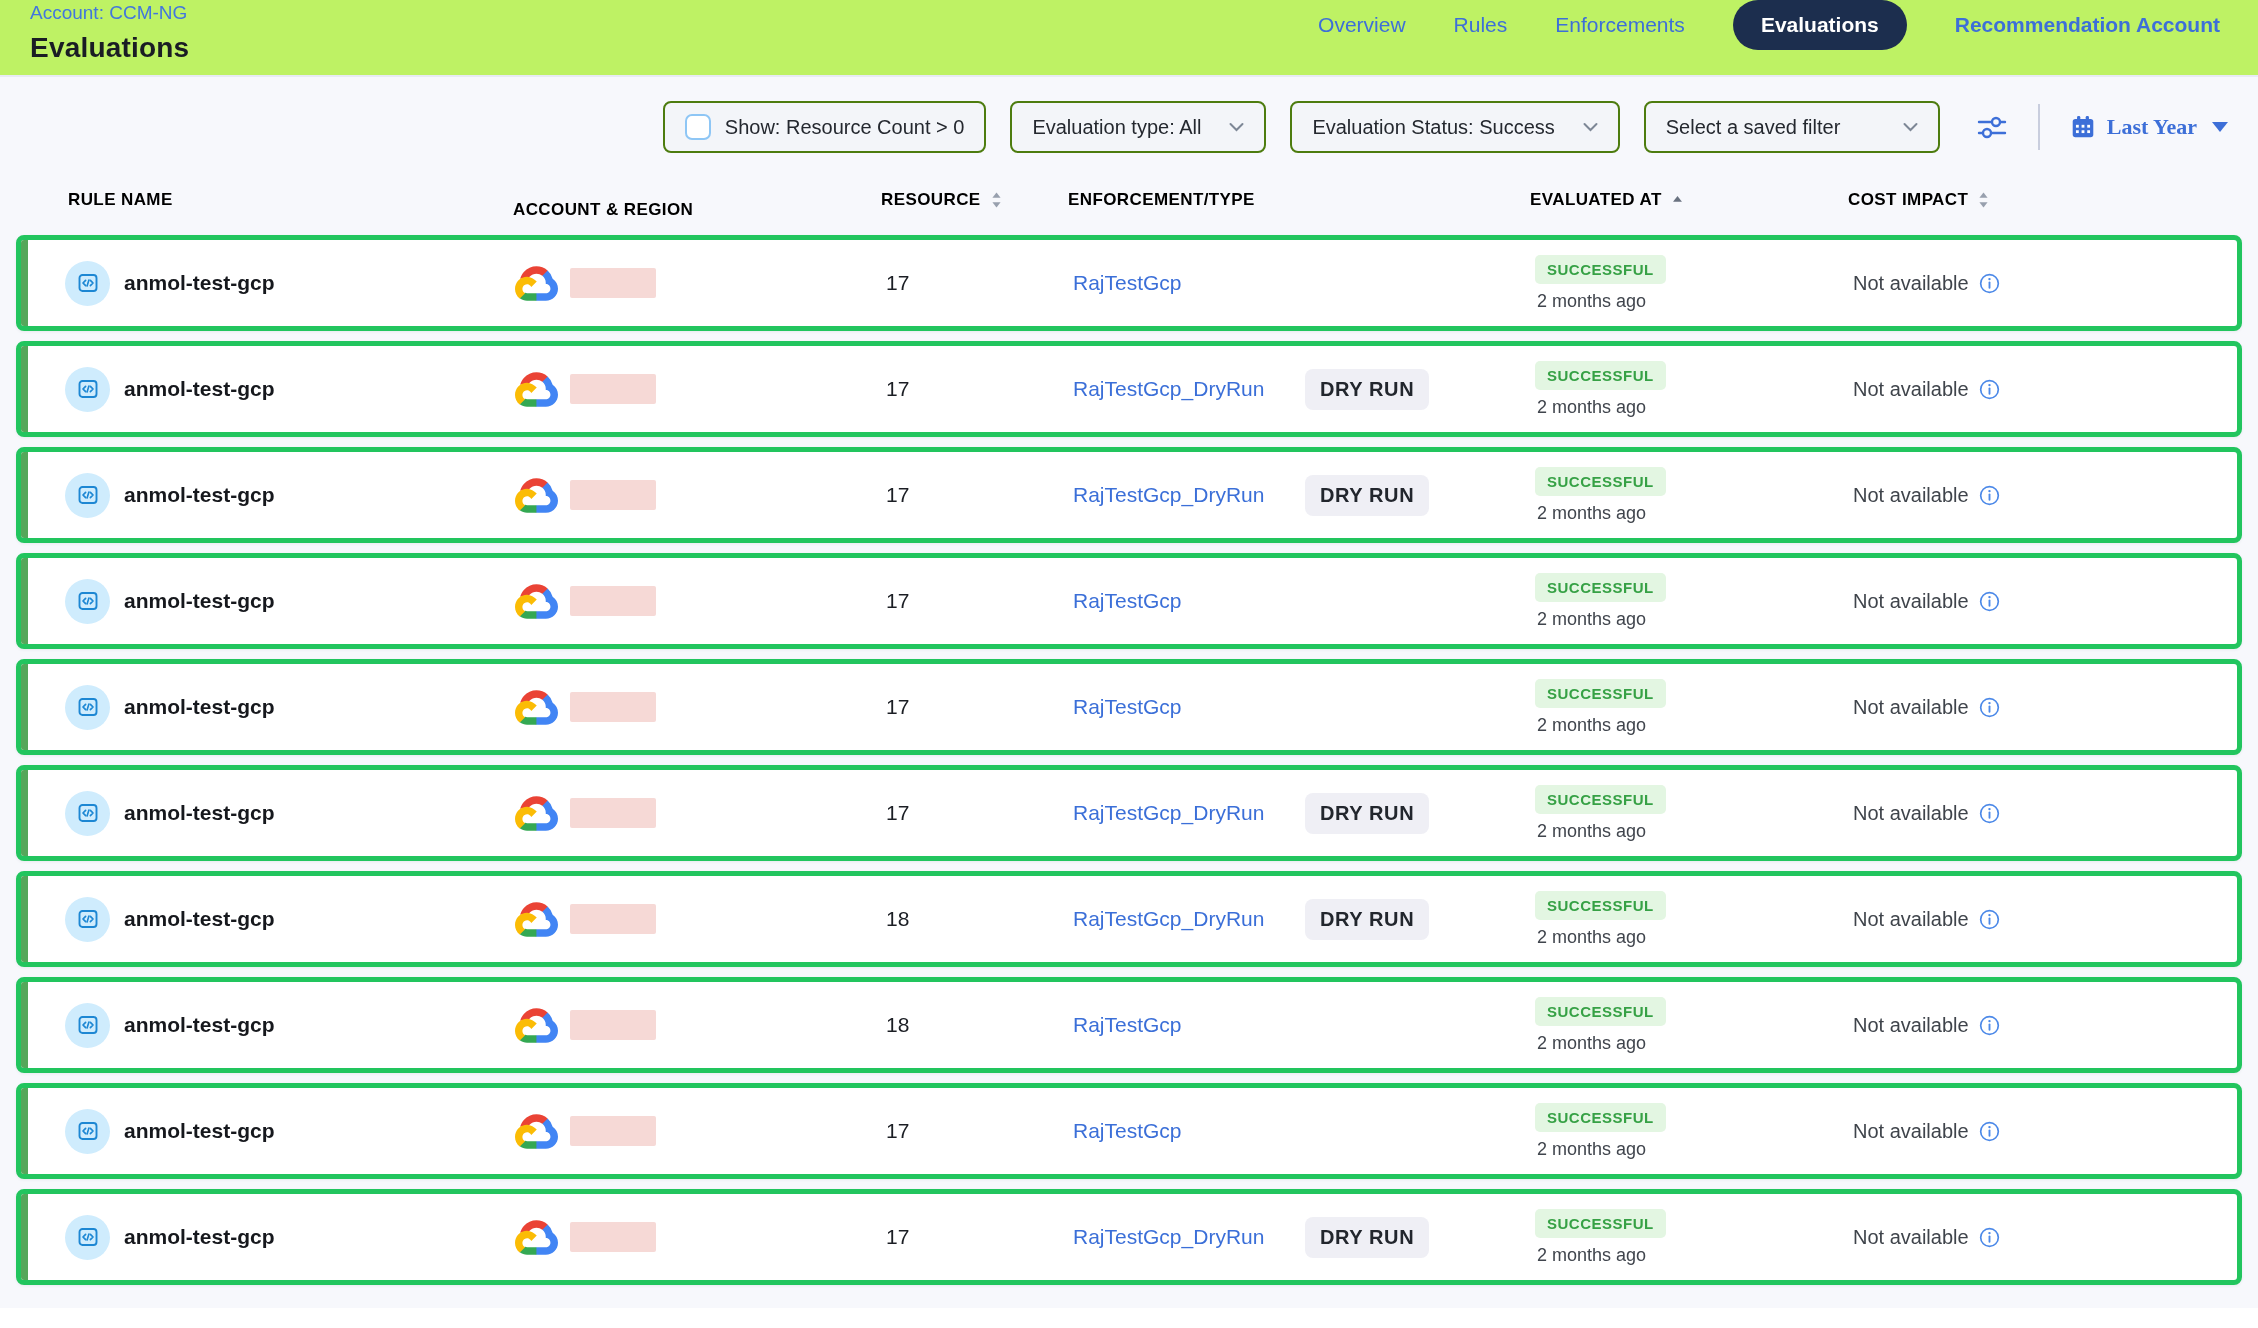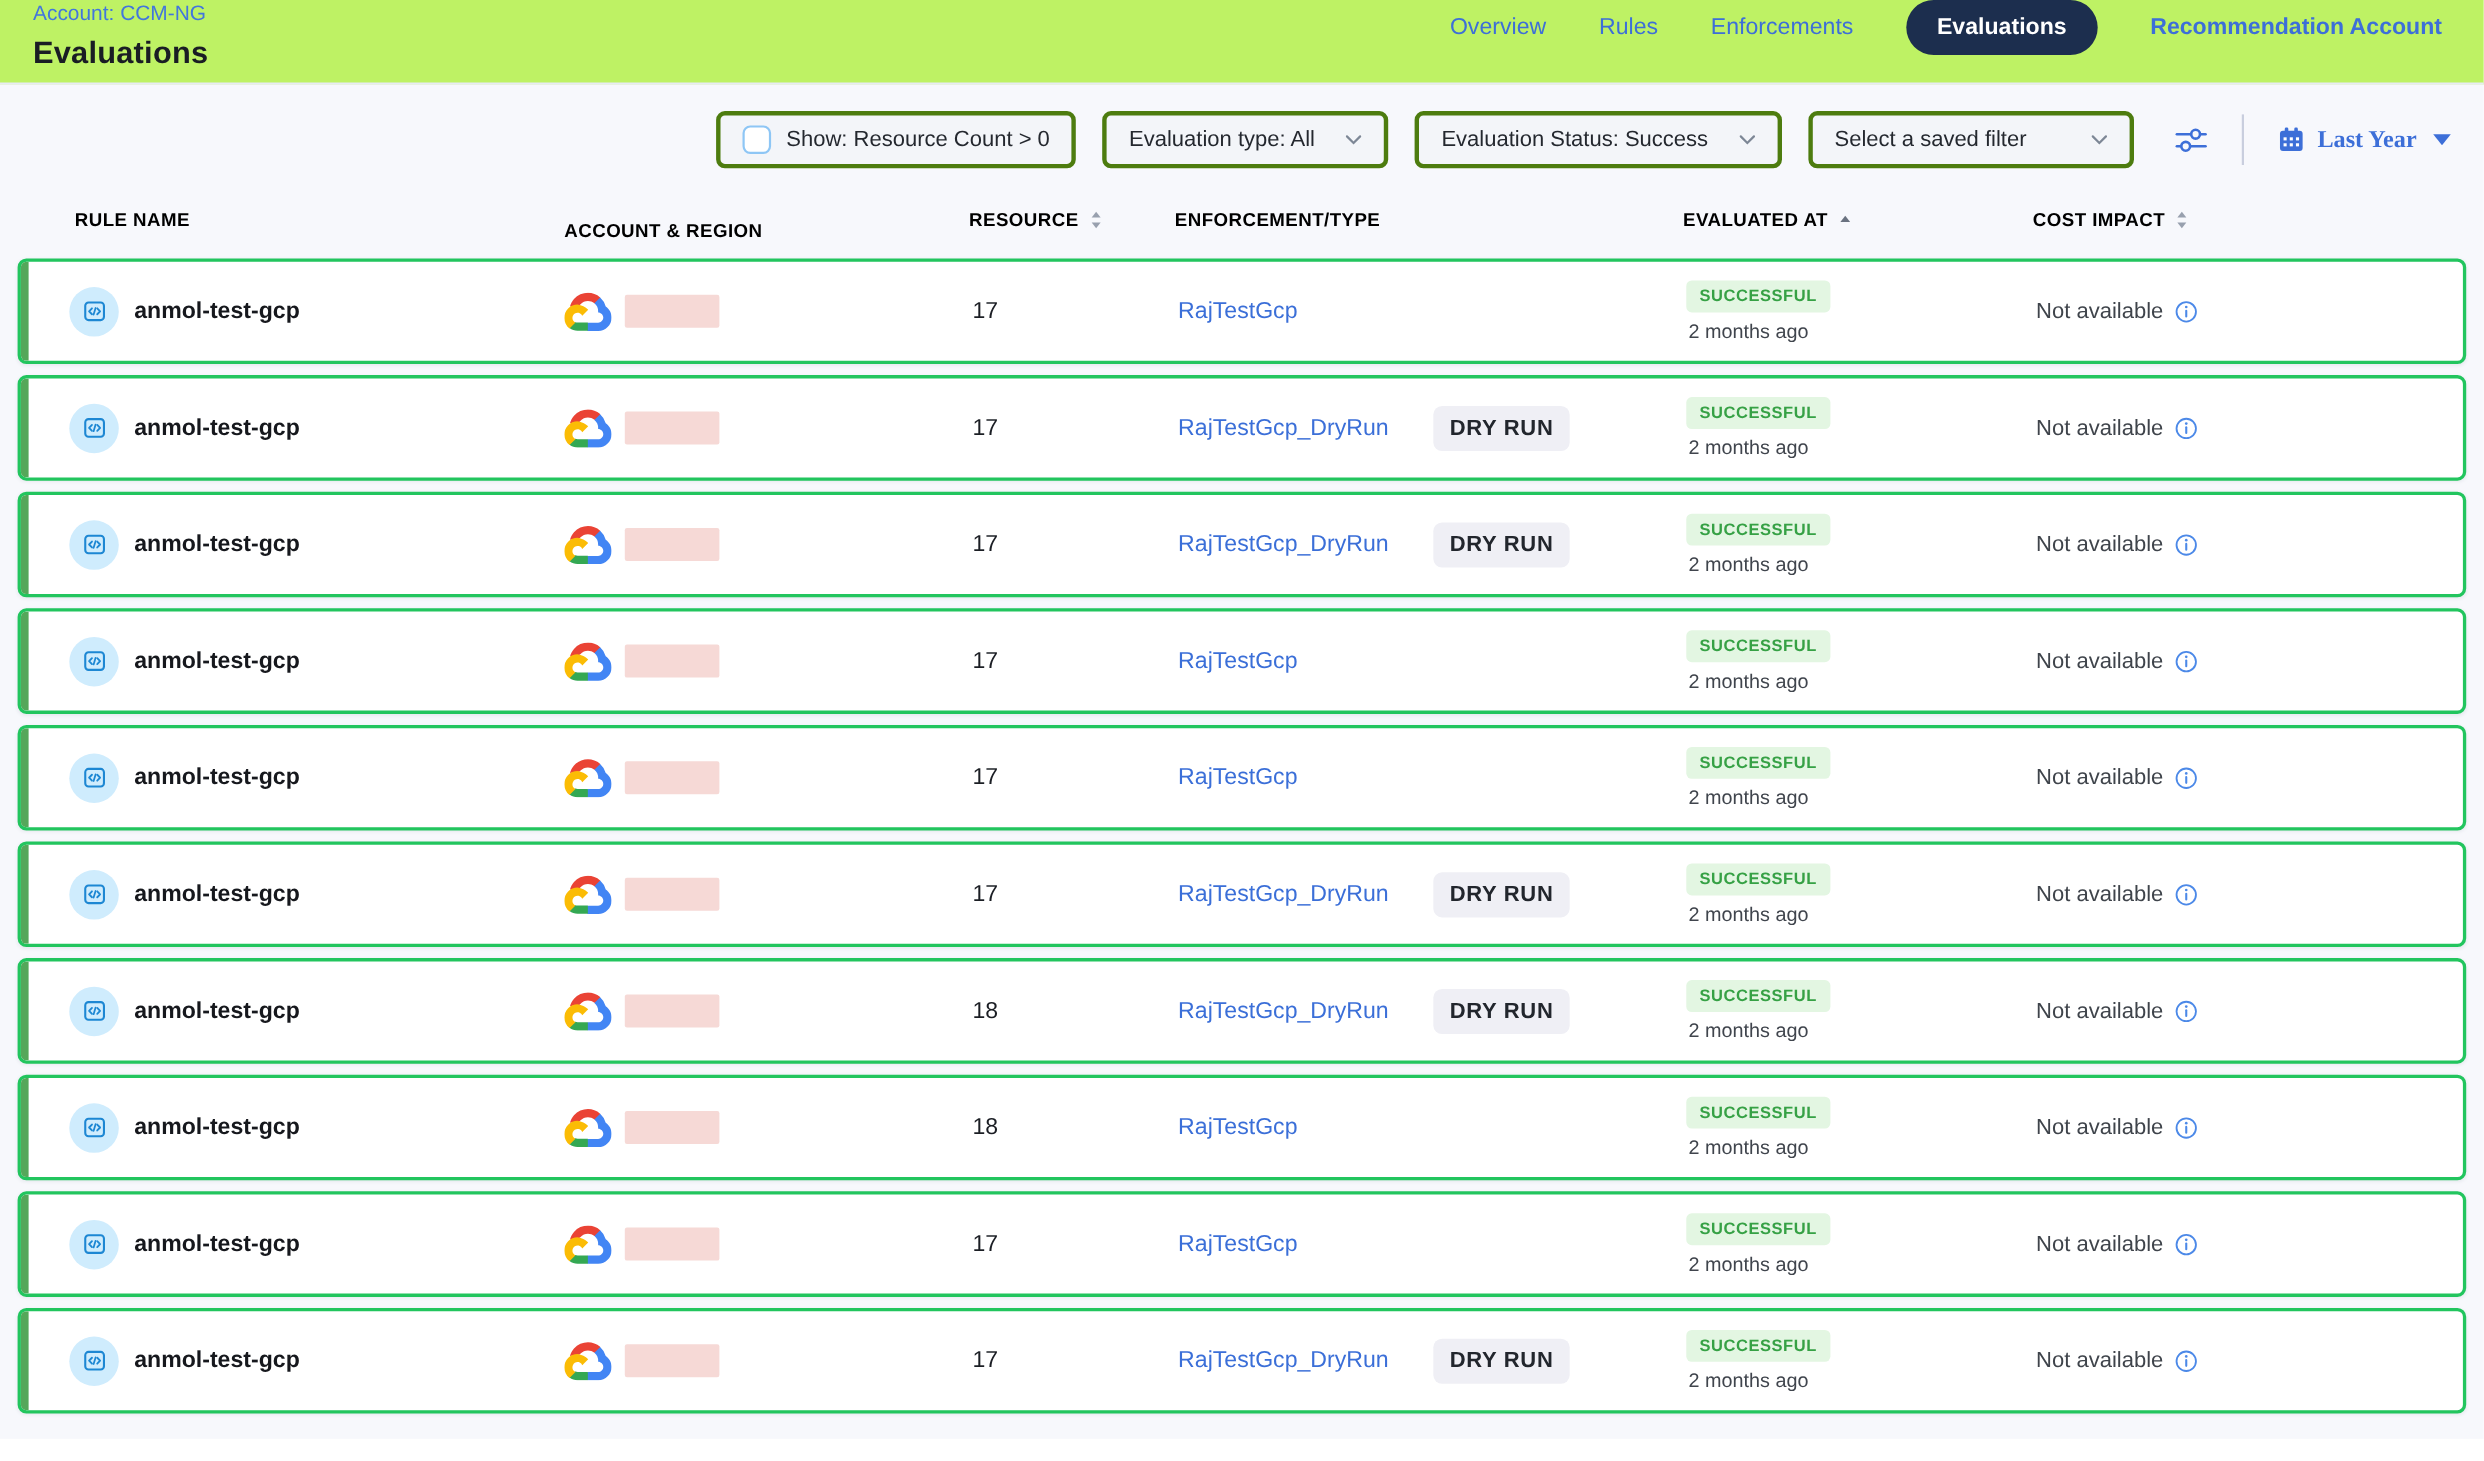--- a/index.html
+++ b/index.html
@@ -18,21 +18,21 @@
   .nav-item.active { background:#1c2e4e; color:#ffffff; font-weight:600;
     padding:13px 28px; border-radius:999px; }
 
   
   .content { background:#f7f8fc; height:1231px; }
 
   
   .filterbar { display:flex; align-items:center; justify-content:flex-end;
     padding:24px 30px 22px 0; gap:24px; }
   .filter-box { display:flex; align-items:center; gap:14px; height:52px;
-    background:#f3f5f9; border:4px solid #4d7c0f; border-radius:8px;
+    background:#f3f5f9; border:2px solid #4d7c0f; border-radius:8px;
     padding:0 20px; font-size:20px; color:#24282f; cursor:pointer; white-space:nowrap; }
   .filter-box .chev { margin-left:14px; }
   .checkbox { width:26px; height:26px; border:2px solid #8ec6f5; border-radius:7px; background:#ffffff; flex:0 0 auto; }
   .saved-filter { min-width:296px; justify-content:space-between; }
   .icon-btn { background:none; border:none; cursor:pointer; margin-left:12px; display:flex; align-items:center; }
   .vdivider { width:2px; height:46px; background:#c9cede; margin:0 6px; }
   .date-range { display:flex; align-items:center; gap:11px; background:none; border:none;
     color:#3d6fd8; font-size:22px; font-weight:600; cursor:pointer; font-family:Liberation Serif, serif; }
   .caret { width:0; height:0; border-left:8px solid transparent; border-right:8px solid transparent;
     border-top:10px solid #3d6fd8; margin-left:4px; }
@@ -41,21 +41,21 @@
   .thead, .row-card { display:grid; grid-template-columns:494px 354px 150px 460px 318px 1fr; }
   .thead { margin:0 16px; height:50px; align-items:center; }
   .th { display:flex; align-items:center; gap:9px; font-size:17px; font-weight:700;
     color:#000000; letter-spacing:.4px; }
   .th1{ padding-left:52px; } .th2{ padding-left:3px;margin-top:20px; } .th3{ padding-left:17px; }
   .th4{ padding-left:54px; } .th5{ padding-left:56px; } .th6{ padding-left:56px; }
   .sort-svg { width:13px; height:18px; cursor:pointer; }
 
   .rows { margin-top:10px; }
   .row-card { position:relative; margin:0 16px 10px 16px; height:96px; background:#ffffff;
-    border:3px solid #22c55e; border-radius:8px; overflow:hidden;
+    border:5px solid #22c55e; border-radius:8px; overflow:hidden;
     box-shadow:0 1px 3px rgba(40,55,80,.07); cursor:pointer; }
   .green-bar { position:absolute; left:0; top:0; bottom:0; width:7px; background:#55a75a; }
   .cell { display:flex; align-items:center; }
   .c1 { padding-left:44px; }
   .rule-icon-circle { width:45px; height:45px; border-radius:50%; background:#cfecfd;
     display:flex; align-items:center; justify-content:center; flex:0 0 auto; }
   .rule-name { margin-left:14px; font-size:21px; font-weight:600; color:#16181d; }
   .c2 { padding-left:0; }
   .gcp-logo { width:43px; height:35px; display:block; flex:0 0 auto; }
   .redacted { width:86px; height:30px; background:#f6d9d6; border-radius:2px; margin-left:12px; }

